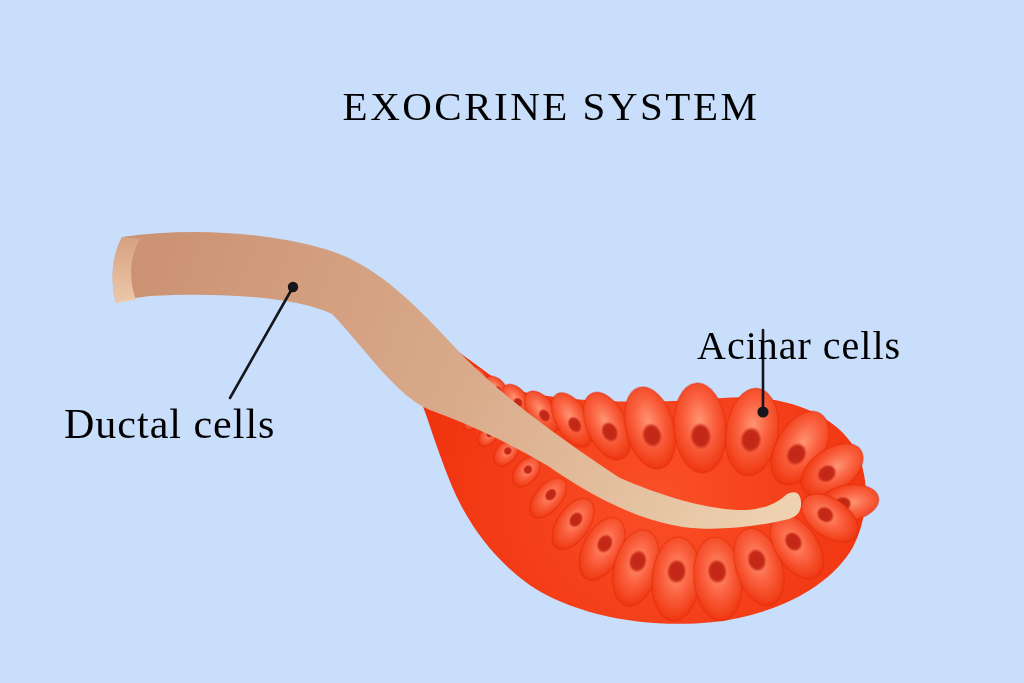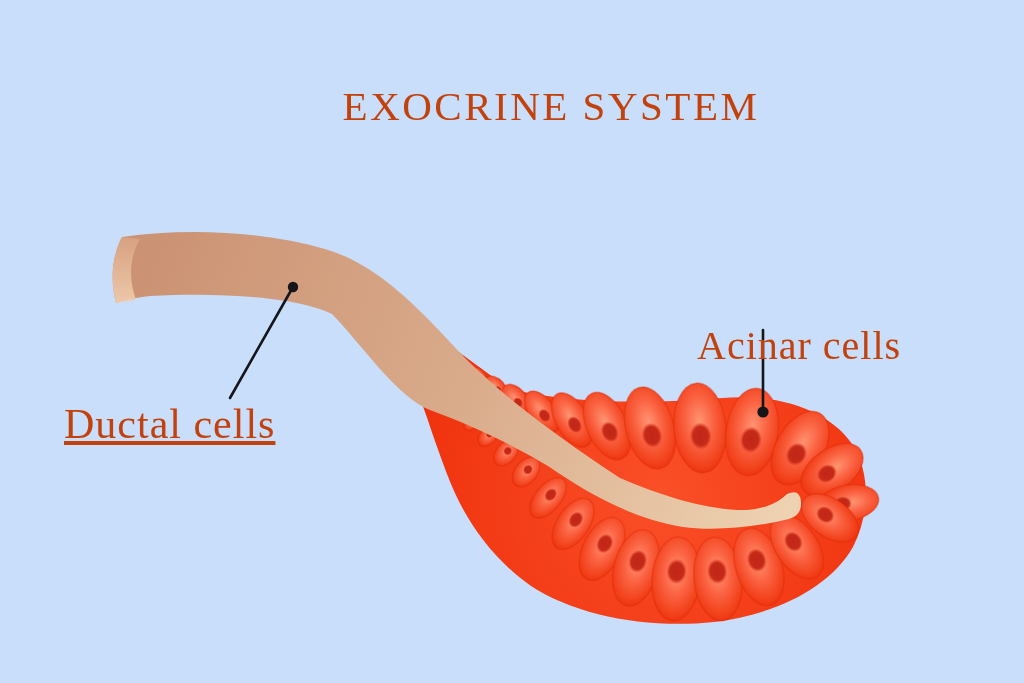--- a/index.html
+++ b/index.html
@@ -6,36 +6,35 @@
   #stage{
     position:relative;
     width:1024px;height:683px;
     background:#c8defb;
     overflow:hidden;
     font-family:"Liberation Serif","DejaVu Serif",serif;
   }
   #art{position:absolute;left:0;top:0;}
   .lbl{
     position:absolute;
-    color:#c2410c;
+    color:#000000;
     white-space:nowrap;
     line-height:1;
     user-select:none;
   }
   #title-label{
     top:86px;left:551px;
     transform:translateX(-50%);
     font-size:41px;
     letter-spacing:2.5px;
   }
   #ductal-label{
     top:403px;left:64px;
     font-size:42px;
     letter-spacing:1px;
-    text-decoration:underline;
   }
   #acinar-label{
     top:288px;left:697px;
     font-size:40px;
     letter-spacing:1px;
     margin-top:38px;
   }
 </style>
 </head>
 <body>

